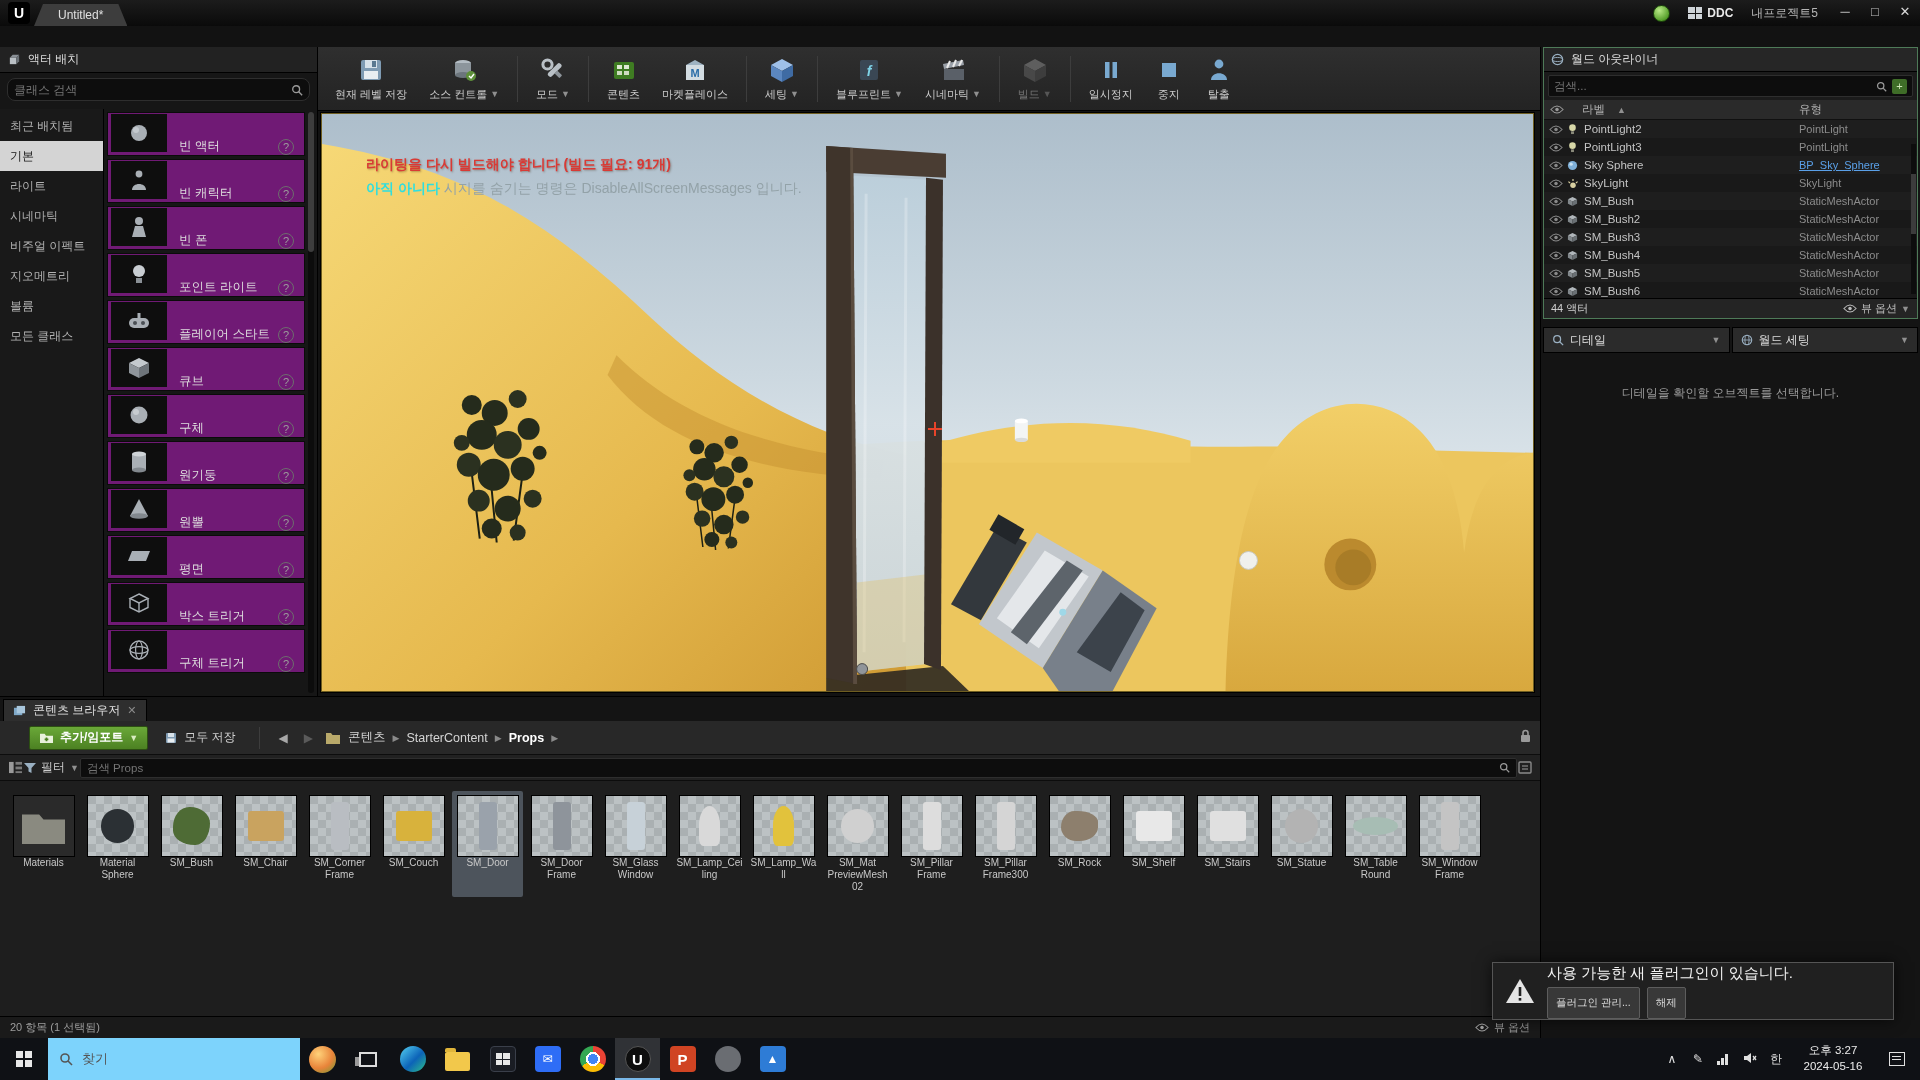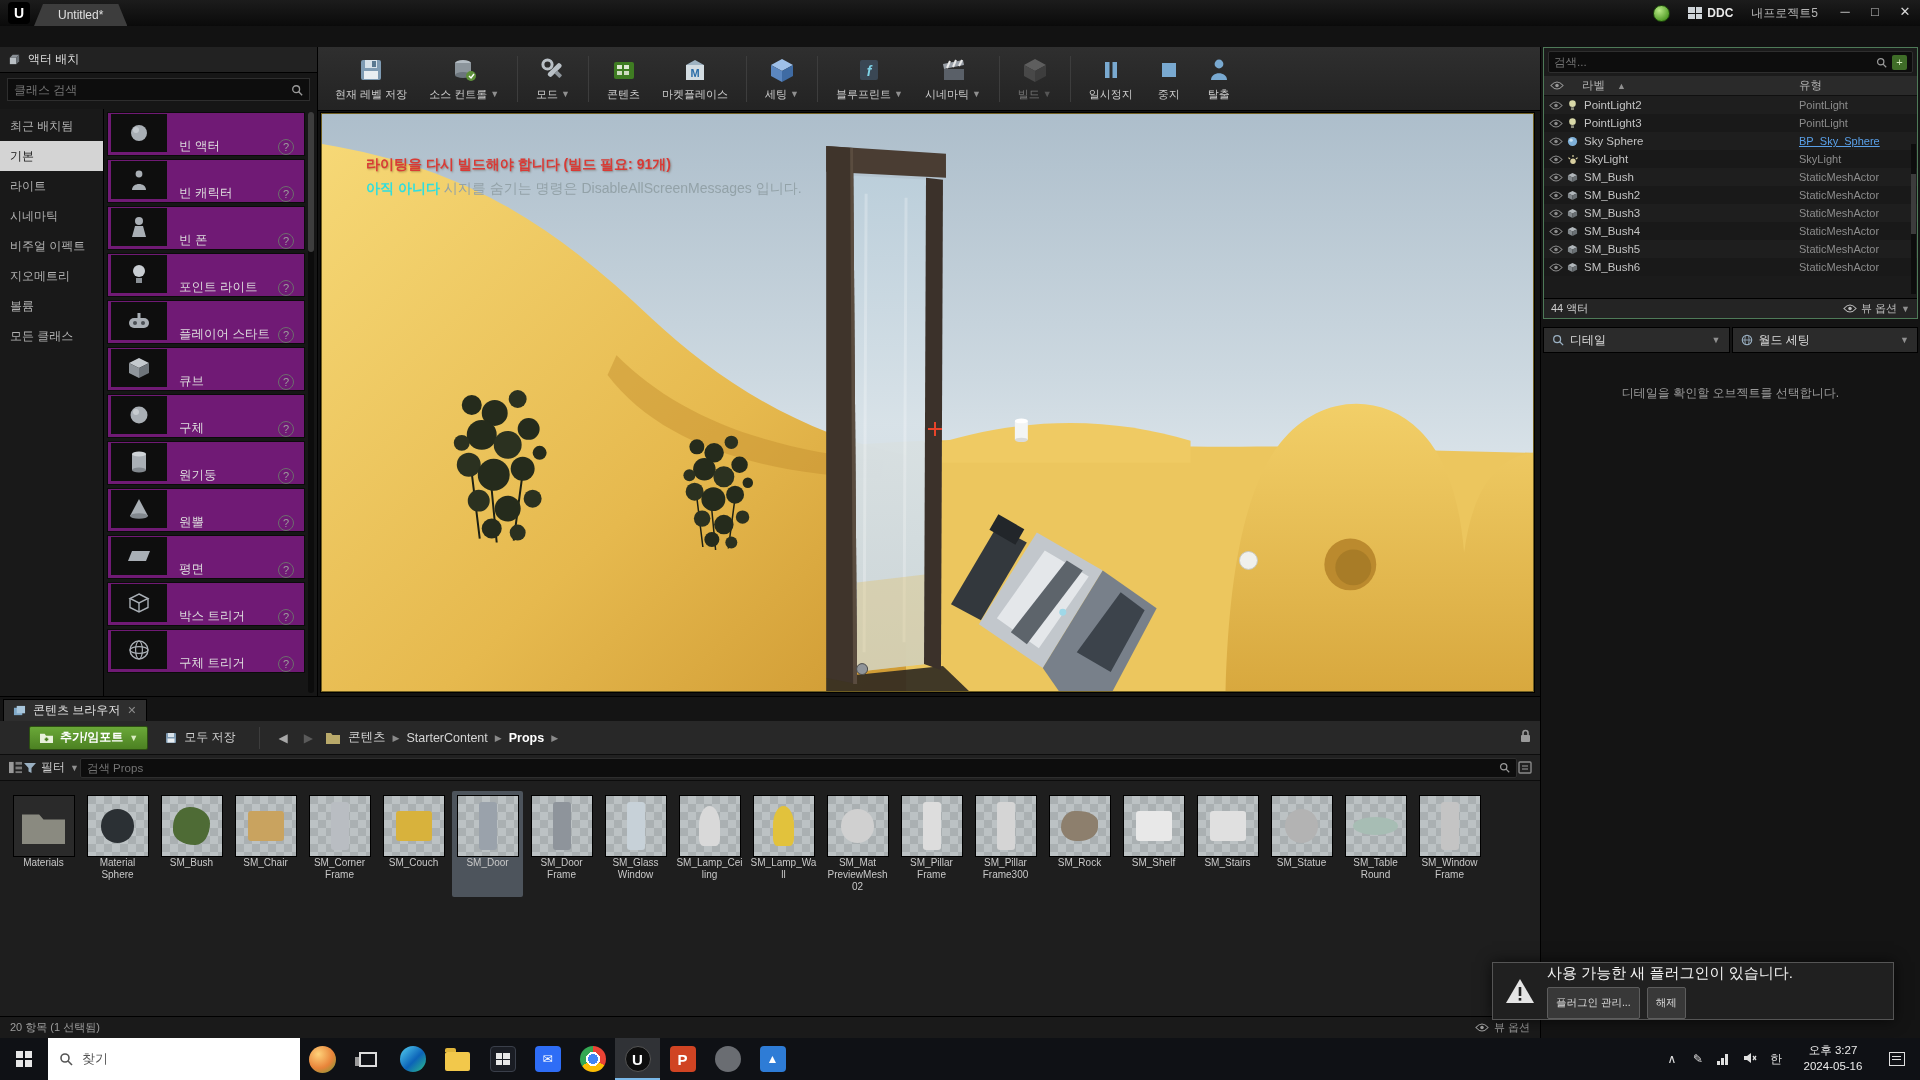--- a/index.html
+++ b/index.html
@@ -21,21 +21,21 @@
   .win-btn { width:30px; height:26px; text-align:center; line-height:24px; font-size:13px; color:#c0c0c0; }
   .win-btn.close { color:#d8d8d8; }
 
   
   .menubar { position:absolute; left:0; top:26px; width:1920px; height:21px; background:#161616; border-bottom:1px solid #000; display:flex; align-items:center; padding-left:8px; }
   .menu-item { font-size:12px; color:#c8c8c8; padding:2px 10px; }
 
   
   .place-panel { position:absolute; left:0; top:47px; width:318px; height:649px; background:#161616; border-right:1px solid #000; }
   .pp-header { height:26px; display:flex; align-items:center; gap:7px; padding:0 8px; background:#222; border-bottom:1px solid #000; font-size:12px; color:#ddd; }
-  .pp-search { margin:5px 7px; height:23px; background:#0d0d0d; border:1px solid #2e2e2e; border-radius:0; display:flex; align-items:center; padding:0 6px; gap:6px; }
+  .pp-search { margin:5px 7px; height:23px; background:#0d0d0d; border:1px solid #2e2e2e; border-radius:8px; display:flex; align-items:center; padding:0 6px; gap:6px; }
   .pp-search input { flex:1; background:transparent; border:0; outline:none; color:#ccc; font-size:12px; font-family:inherit; }
   .pp-body { position:absolute; top:62px; bottom:0; left:0; right:0; display:flex; }
   .pp-cats { width:104px; background:#191919; border-right:1px solid #000; padding-top:2px; }
   .pp-cat { height:30px; line-height:30px; padding-left:10px; font-size:12px; color:#b2b2b2; }
   .pp-cat.sel { background:#d4d4d4; color:#141414; }
   .pp-items { flex:1; position:relative; padding:3px 12px 0 3px; }
   .pp-item { height:44px; margin-bottom:3px; background:#701a75; border:1px solid #0b0b0b; display:flex; align-items:flex-end; }
   .pp-thumb { width:56px; height:38px; margin:3px; background:#0e0e0e; display:flex; align-items:center; justify-content:center; flex:none; }
   .pp-item-label { flex:1; font-size:12.5px; color:#dedede; padding-left:9px; }
   .pp-q { width:16px; height:16px; flex:none; border:1px solid #6d6d6d; border-radius:50%; color:#9c9c9c; font-size:11px; line-height:15px; text-align:center; margin-right:10px; }
@@ -135,21 +135,21 @@
   .notif-body { display:flex; flex-direction:column; gap:4px; }
   .notif-text { font-size:15px; color:#f2f2f2; }
   .notif-btns { display:flex; gap:7px; }
   .notif-btn { font-size:10.5px; color:#ddd; background:#383838; border:1px solid #5d5d5d; border-radius:2px; padding:8px 8px; }
 
   
   .taskbar { position:absolute; left:0; top:1038px; width:1920px; height:42px; background:#0f1115; display:flex; align-items:stretch; }
   .tk-start { width:48px; display:flex; align-items:center; justify-content:center; }
   .winlogo { width:16px; height:16px; display:grid; grid-template-columns:1fr 1fr; gap:2px; }
   .winlogo i { background:#e8e8e8; }
-  .tk-search { width:252px; background:#ffffff; display:flex; align-items:center; gap:9px; padding:0 11px; font-size:13px; color:#555; }
+  .tk-search { width:252px; background:#7dd3fc; display:flex; align-items:center; gap:9px; padding:0 11px; font-size:13px; color:#555; }
   .tk-btn { width:45px; display:flex; align-items:center; justify-content:center; position:relative; }
   .tk-btn.active { background:rgba(255,255,255,.14); box-shadow:inset 0 -2px 0 #7ab8e8; }
   .appico { width:26px; height:26px; border-radius:4px; display:flex; align-items:center; justify-content:center; font-weight:bold; color:#fff; font-size:15px; }
   .ico-widget { width:27px; height:27px; border-radius:50%; background:radial-gradient(circle at 35% 30%, #ffd27a, #e8843a 55%, #6a9a32); }
   .ico-taskview { width:18px; height:15px; border:2px solid #dcdcdc; position:relative; }
   .ico-taskview::after { content:""; position:absolute; left:-6px; top:3px; width:4px; height:9px; background:#9a9a9a; }
   .ico-edge { border-radius:50%; background:linear-gradient(135deg,#55d2f2,#0c63b8 55%,#2fc08a); }
   .ico-folder { width:25px; height:19px; background:#f2c84b; border-radius:2px; position:relative; margin-top:4px; }
   .ico-folder::before { content:""; position:absolute; top:-4px; left:0; width:11px; height:4px; background:#e0b53a; border-radius:2px 2px 0 0; }
   .ico-store { background:#1a1d24; border:1px solid #3a3f4a; }
@@ -586,20 +586,27 @@
     <div class="vp-msg">
       <span class="hl">아직 아니다</span>
       <span class="rest">시지를 숨기는 명령은 DisableAllScreenMessages 입니다.</span>
     </div>
     <div class="crosshair"></div>
   </div>
 
   <div class="right-panel">
 
     <div class="outliner">
+      <div class="ol-header">
+        <svg width="13" height="13" viewBox="0 0 14 14">
+            <circle cx="7" cy="7" r="5.5" fill="none" stroke="#9ab0c2" stroke-width="1.4"></circle>
+            <ellipse cx="7" cy="7" rx="5.5" ry="2.2" fill="none" stroke="#9ab0c2" stroke-width="1"></ellipse>
+          </svg>
+        <span>월드 아웃라이너</span>
+      </div>
       <div class="ol-search">
         <input placeholder="검색..." style="">
         <svg width="11" height="11" viewBox="0 0 14 14">
             <circle cx="6" cy="6" r="4" fill="none" stroke="#9a9a9a" stroke-width="1.6"></circle>
             <line x1="9" y1="9" x2="13" y2="13" stroke="#9a9a9a" stroke-width="1.6"></line>
           </svg>
         <div class="ol-plus">+</div>
       </div>
       <div class="ol-cols">
         <svg width="14" height="9" viewBox="0 0 16 10">

